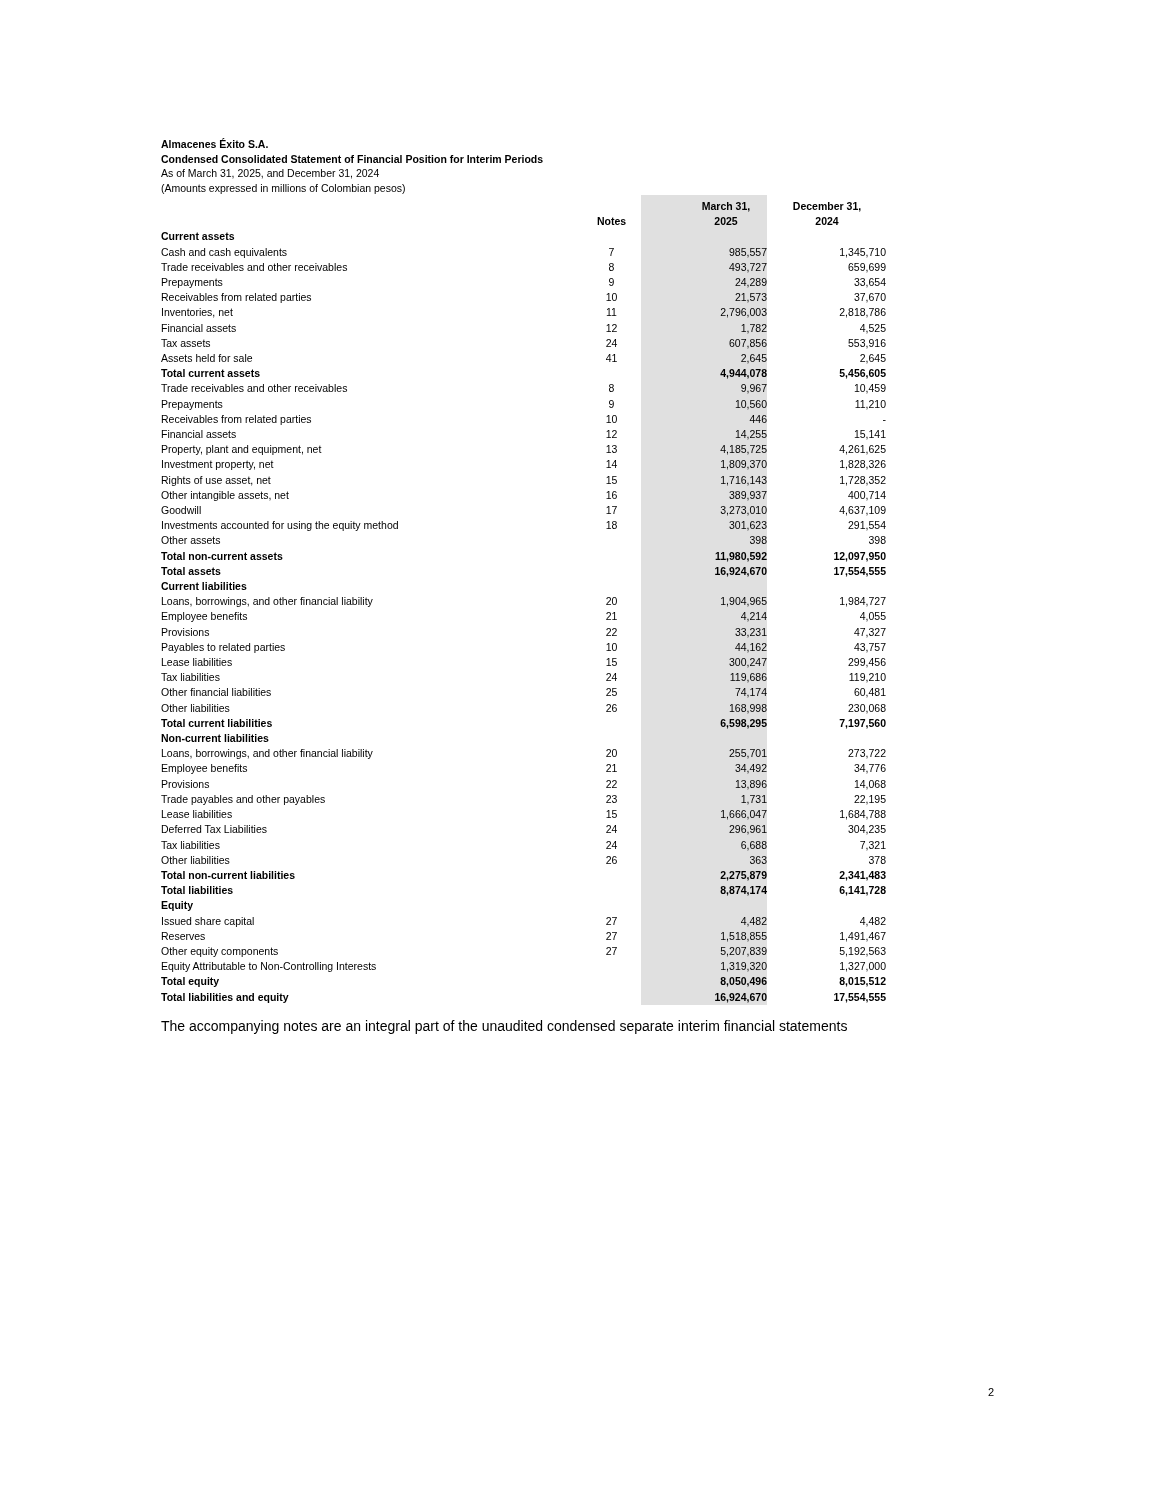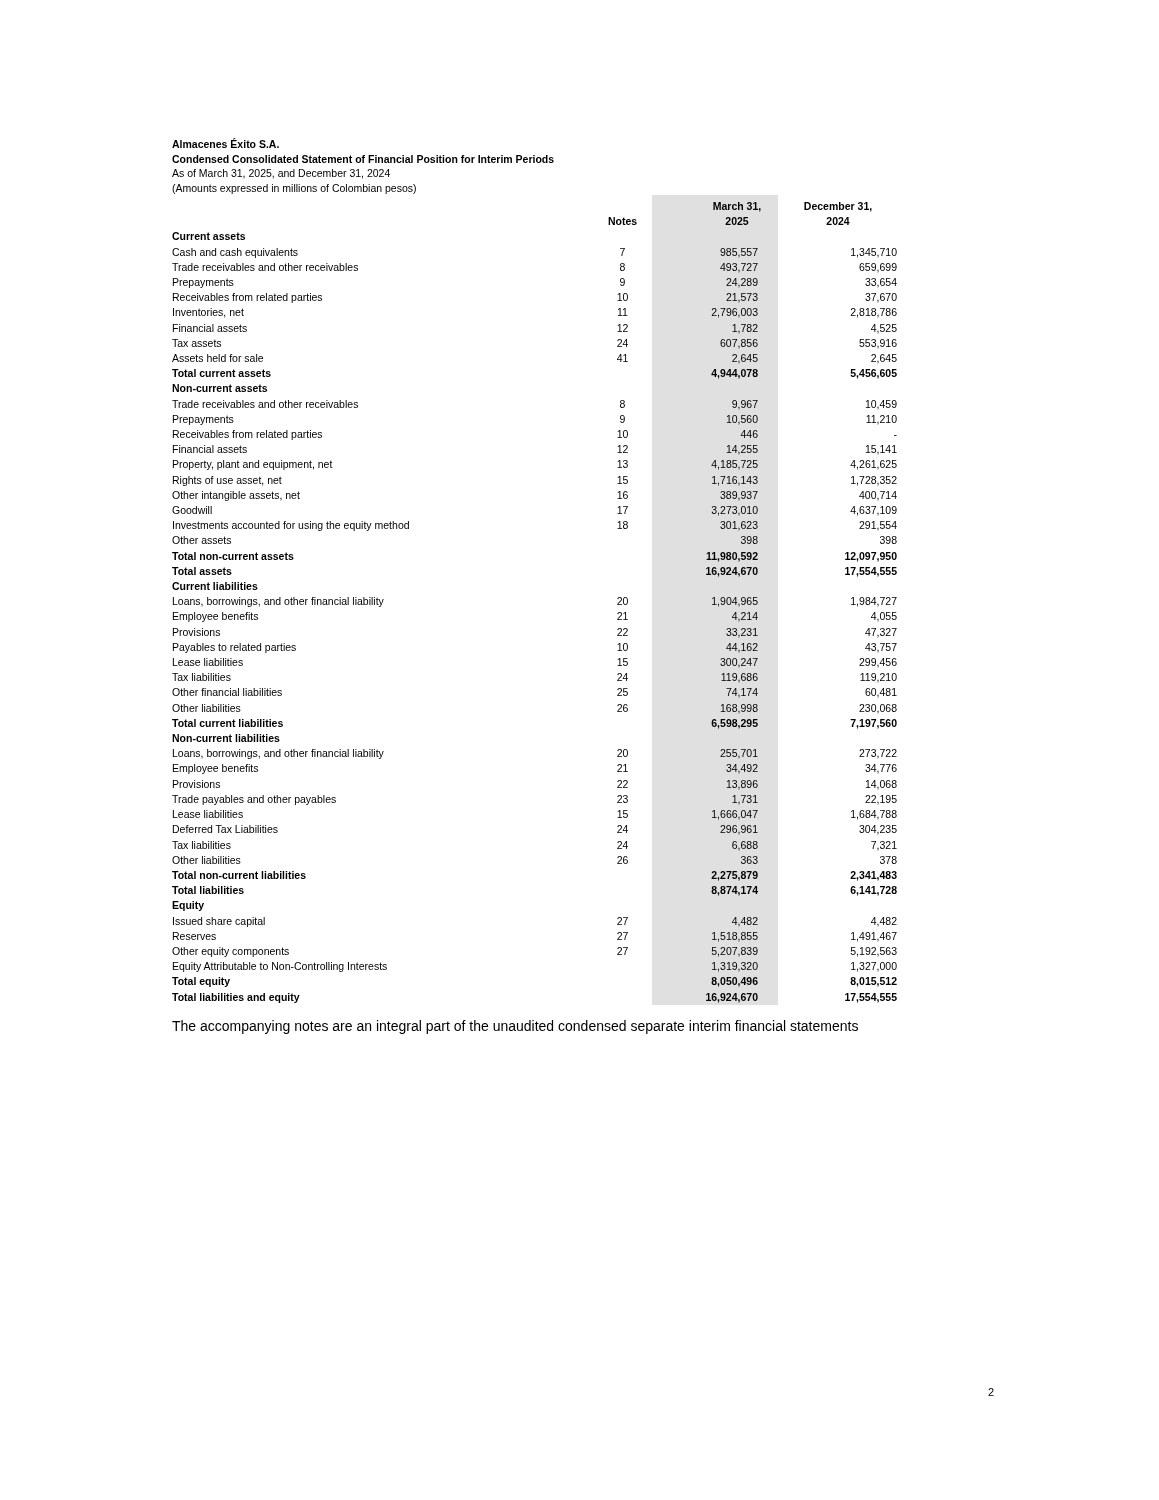--- a/index.html
+++ b/index.html
@@ -8,21 +8,21 @@
     width: 1159px;
     height: 1500px;
     position: relative;
     font-family: "Liberation Sans", sans-serif;
     color: #000000;
     overflow: hidden;
   }
   .page {
     position: absolute;
     top: 137px;
-    left: 172px;
+    left: 161px;
     width: 730px;
   }
   .doc-header div {
     font-size: 10.5px;
     line-height: 14.6px;
     white-space: nowrap;
   }
   .doc-header .b { font-weight: bold; }
 
   table.fin {
@@ -47,21 +47,21 @@
     overflow: visible;
   }
   thead th { height: 34px; font-weight: bold; }
   thead .hdr-2line { display: flex; flex-direction: column; justify-content: flex-end; height: 34px; }
   thead .hdr-line { line-height: 15px; text-align: center; }
   th.h-note { text-align: center; }
   th.h-2025 { background: var(--hl, #e0e0e0); padding-left: 44px; }
   th.h-2024 { }
 
   td.note  { text-align: center; }
-  td.v2025 { background: var(--hl, #e0e0e0); text-align: right; padding-right: 20px; }
+  td.v2025 { background: var(--hl, #e0e0e0); text-align: right; padding-right: 0; }
   td.v2024 { text-align: right; padding-right: 1px; }
 
   tr.row-section td.label { font-weight: bold; }
   tr.row-total td { font-weight: bold; }
 
   .footer-note {
     margin-top: 14px;
     font-size: 14px;
     line-height: 15px;
     white-space: nowrap;
@@ -179,26 +179,20 @@
           <td class="v2024">2,645</td>
         </tr>
 
         <tr class="row-total">
           <td class="label">Total current assets</td>
           <td class="note"></td>
           <td class="v2025">4,944,078</td>
           <td class="v2024">5,456,605</td>
         </tr>
 
-        <tr class="row-section">
-          <td class="label">Non-current assets</td>
-          <td class="note"></td>
-          <td class="v2025"></td>
-          <td class="v2024"></td>
-        </tr>
 
         <tr class="row-item">
           <td class="label">Trade receivables and other receivables</td>
           <td class="note">8</td>
           <td class="v2025">9,967</td>
           <td class="v2024">10,459</td>
         </tr>
 
         <tr class="row-item">
           <td class="label">Prepayments</td>
@@ -222,20 +216,26 @@
         </tr>
 
 
         <tr class="row-item">
           <td class="label">Property, plant and equipment, net</td>
           <td class="note">13</td>
           <td class="v2025">4,185,725</td>
           <td class="v2024">4,261,625</td>
         </tr>
 
+        <tr class="row-item">
+          <td class="label">Investment property, net</td>
+          <td class="note">14</td>
+          <td class="v2025">1,809,370</td>
+          <td class="v2024">1,828,326</td>
+        </tr>
 
         <tr class="row-item">
           <td class="label">Rights of use asset, net</td>
           <td class="note">15</td>
           <td class="v2025">1,716,143</td>
           <td class="v2024">1,728,352</td>
         </tr>
 
         <tr class="row-item">
           <td class="label">Other intangible assets, net</td>

